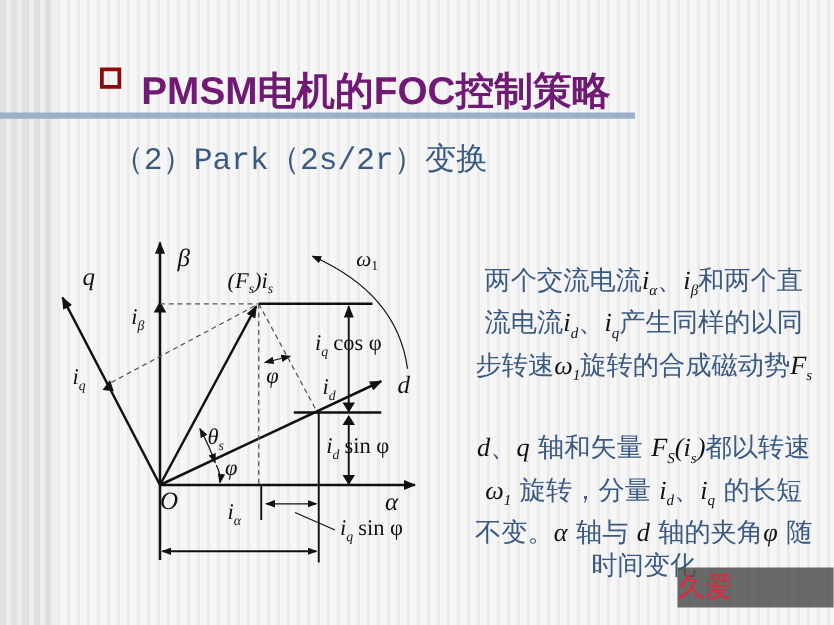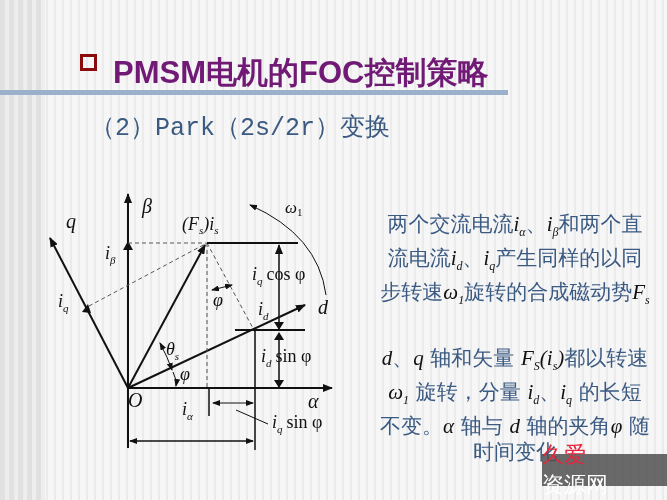--- a/index.html
+++ b/index.html
@@ -154,14 +154,13 @@
 <div class="para p1">
   <span>两个交流电流</span><span class="m"><span>i</span><sub>α</sub></span><span>、</span><span class="m"><span>i</span><sub>β</sub></span><span>和两个直流电流</span><span class="m"><span>i</span><sub>d</sub></span><span>、</span><span class="m"><span>i</span><sub>q</sub></span><span>产生同样的以同步转速</span><span class="m"><span>ω</span><sub>1</sub></span><span>旋转的合成磁动势</span><span class="m"><span>F</span><sub>s</sub></span>
 </div>
 
 <div class="para p2">
   <span class="m">d</span><span>、</span><span class="m">q</span><span> 轴和矢量 </span><span class="m"><span>F</span><sub>S</sub><span>(i</span><sub>s</sub><span>)</span></span><span>都以转速 </span><span class="m"><span>ω</span><sub>1</sub></span><span> 旋转，分量 </span><span class="m"><span>i</span><sub>d</sub></span><span>、</span><span class="m"><span>i</span><sub>q</sub></span><span> 的长短不变。</span><span class="m">α</span><span> 轴与 </span><span class="m">d</span><span> 轴的夹角</span><span class="m">φ</span><span> 随时间变化</span>
 </div>
 
 <div class="watermark">
   <span class="red">久爱</span>
-    <span>资源网</span>
 </div>
 
 </body></html>

